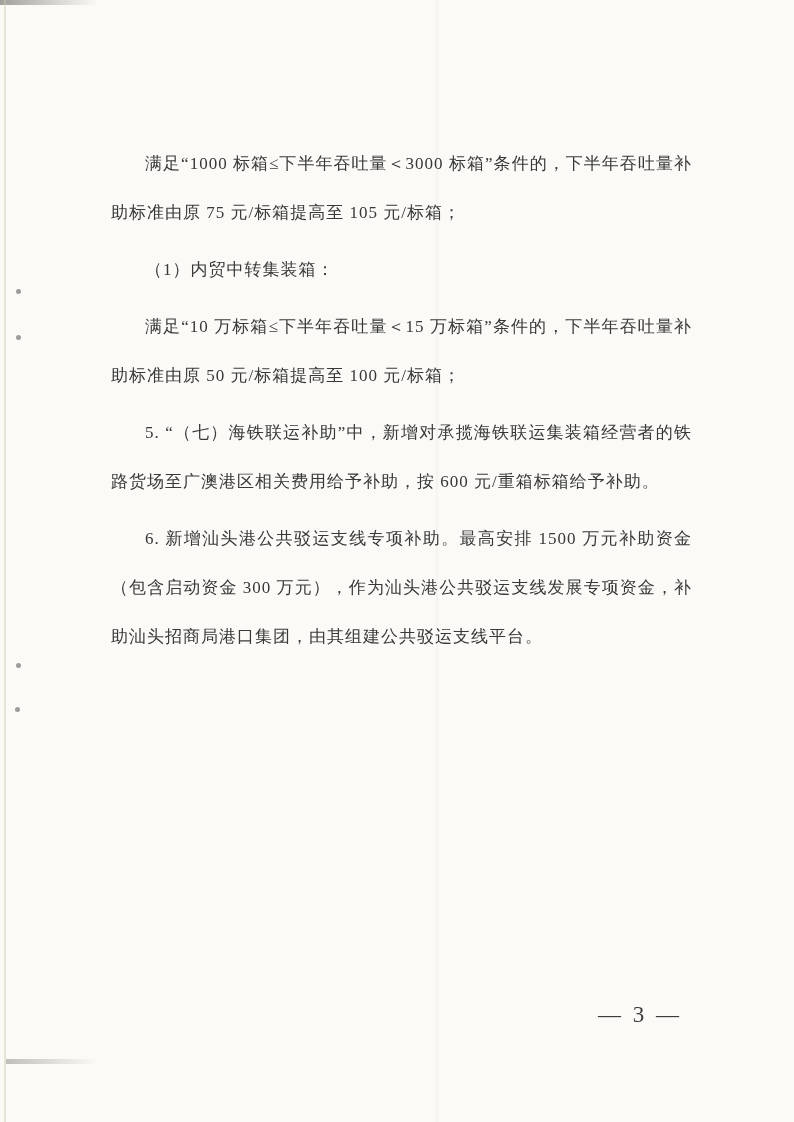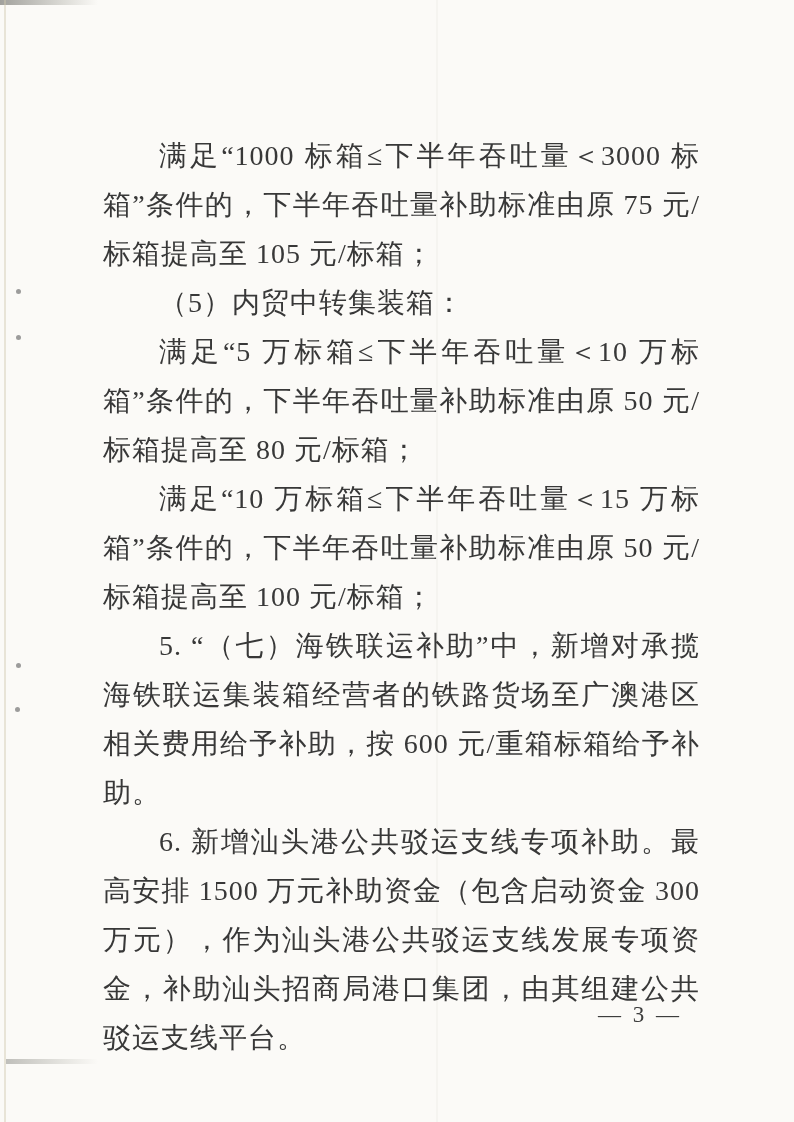--- a/index.html
+++ b/index.html
@@ -53,22 +53,22 @@
   .hole-4 { left: 15px; top: 707px; }
   
   .body-text {
     position: absolute;
     left: 103px;
     top: 131px;
     width: 597px;
     color: #383838;
   }
   .body-text p {
-    margin: 0;
-    font-size: 28px;
+    margin: 8px;
+    font-size: 17px;
     line-height: 49px;
     text-align: justify;
     text-indent: 2em;
     letter-spacing: 1px;
   }
   .page-number {
     position: absolute;
     top: 1002px;
     right: 112px;
     font-size: 23px;
@@ -86,22 +86,21 @@
   <div class="edge-line-left"></div>
   <div class="scan-seam"></div>
   <div class="hole-mark hole-1"></div>
   <div class="hole-mark hole-2"></div>
   <div class="hole-mark hole-3"></div>
   <div class="hole-mark hole-4"></div>
   <div class="smudge-bottom"></div>
 
   <div class="body-text">
     <p>满足“1000 标箱≤下半年吞吐量＜3000 标箱”条件的，下半年吞吐量补助标准由原 75 元/标箱提高至 105 元/标箱；</p>
-    <p>（5）内贸中转集装箱：</p>
-    <p>满足“5 万标箱≤下半年吞吐量＜10 万标箱”条件的，下半年吞吐量补助标准由原 50 元/标箱提高至 80 元/标箱；</p>
+    <p>（1）内贸中转集装箱：</p>
     <p>满足“10 万标箱≤下半年吞吐量＜15 万标箱”条件的，下半年吞吐量补助标准由原 50 元/标箱提高至 100 元/标箱；</p>
     <p>5. “（七）海铁联运补助”中，新增对承揽海铁联运集装箱经营者的铁路货场至广澳港区相关费用给予补助，按 600 元/重箱标箱给予补助。</p>
     <p>6. 新增汕头港公共驳运支线专项补助。最高安排 1500 万元补助资金（包含启动资金 300 万元），作为汕头港公共驳运支线发展专项资金，补助汕头招商局港口集团，由其组建公共驳运支线平台。</p>
   </div>
 
   <div class="page-number">— 3 —</div>
 
 </div>
 
 </body></html>

